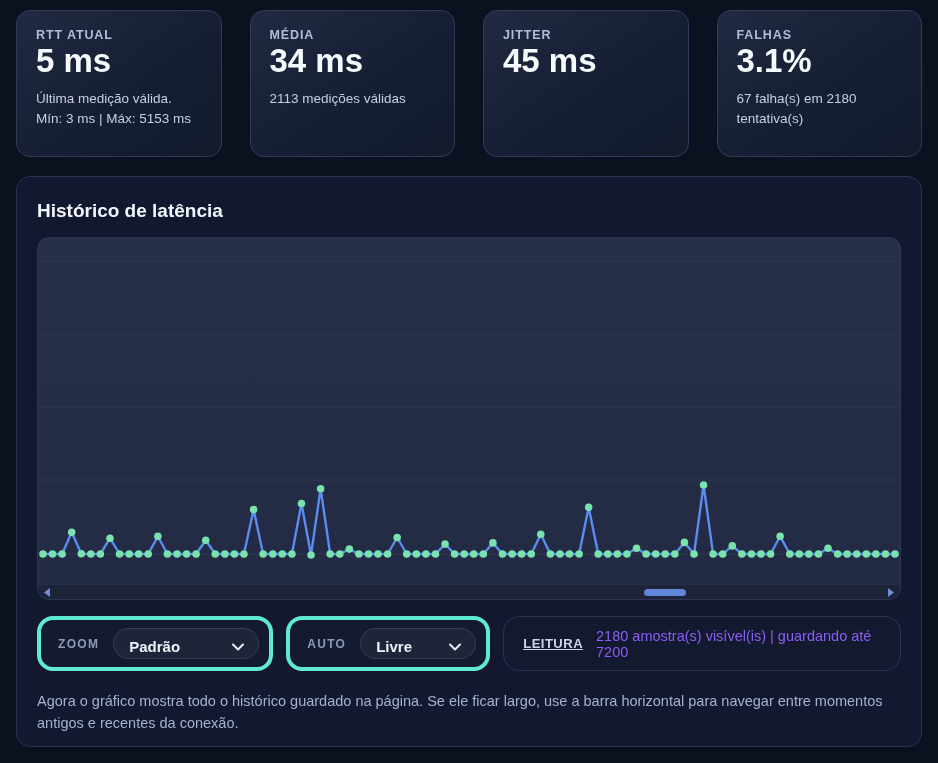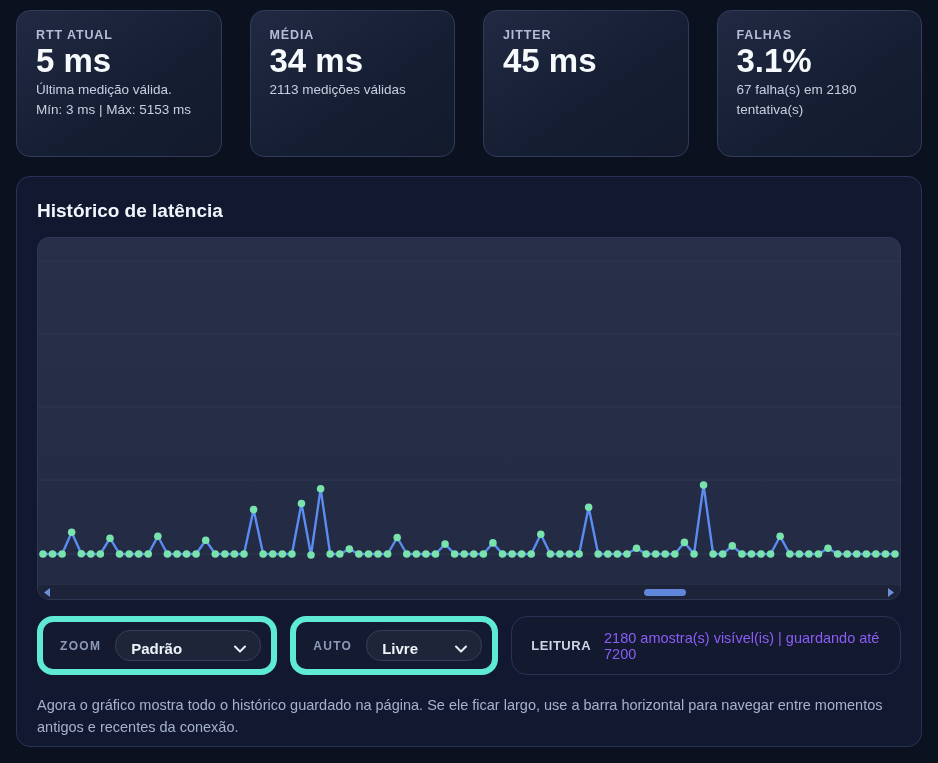--- a/index.html
+++ b/index.html
@@ -33,20 +33,21 @@
   }
   .card-value {
     font-size: 33px;
     font-weight: 700;
     color: #f7fafc;
   }
   .card-desc {
     font-size: 13.5px;
     color: #c6cfe2;
     line-height: 1.5;
+    margin-top: 9px;
   }
 
   
   .panel {
     margin: 19px 16px 8px 16px;
     background: #111830;
     border: 1px solid #293356;
     border-radius: 14px;
     padding: 17px 20px 20px 20px;
     height: 571px;
@@ -99,21 +100,21 @@
     display: flex;
     gap: 13px;
     margin-top: 16px;
     align-items: stretch;
   }
   .pill {
     display: flex;
     align-items: center;
     gap: 14px;
     background: #141b30;
-    border: 6px solid #5eead4;
+    border: 4px solid #5eead4;
     border-radius: 16px;
     padding: 8px 10px 8px 17px;
   }
   .ctl-label {
     font-size: 12px;
     font-weight: 700;
     letter-spacing: 1.3px;
     color: #8d9ab9;
   }
   .selectbox {
@@ -139,20 +140,21 @@
     background: #131a2f;
     border: 1px solid #293356;
     border-radius: 16px;
     padding: 8px 19px;
   }
   .leitura-label {
     font-size: 13px;
     font-weight: 700;
     letter-spacing: .5px;
     color: #ccd5e8;
+    text-decoration: underline;
   }
   .leitura-value {
     font-size: 14.5px;
     color: #8b5cf6;
   }
 
   .footnote {
     margin-top: 19px;
     font-size: 14.5px;
     color: #a6b2cc;

